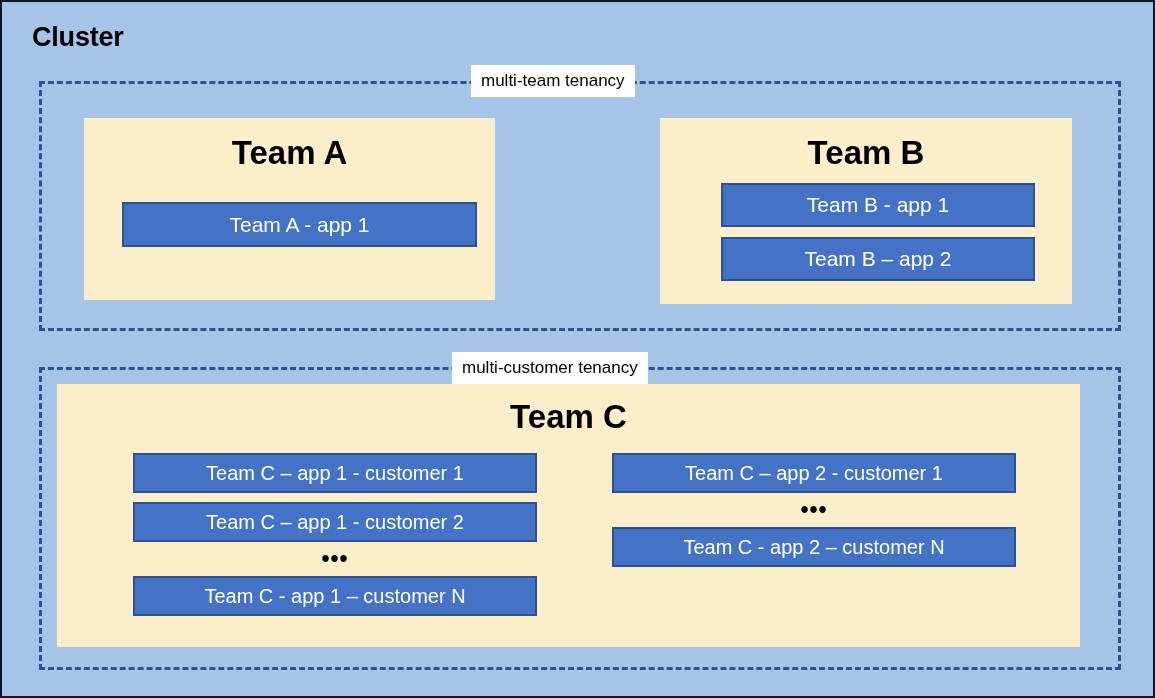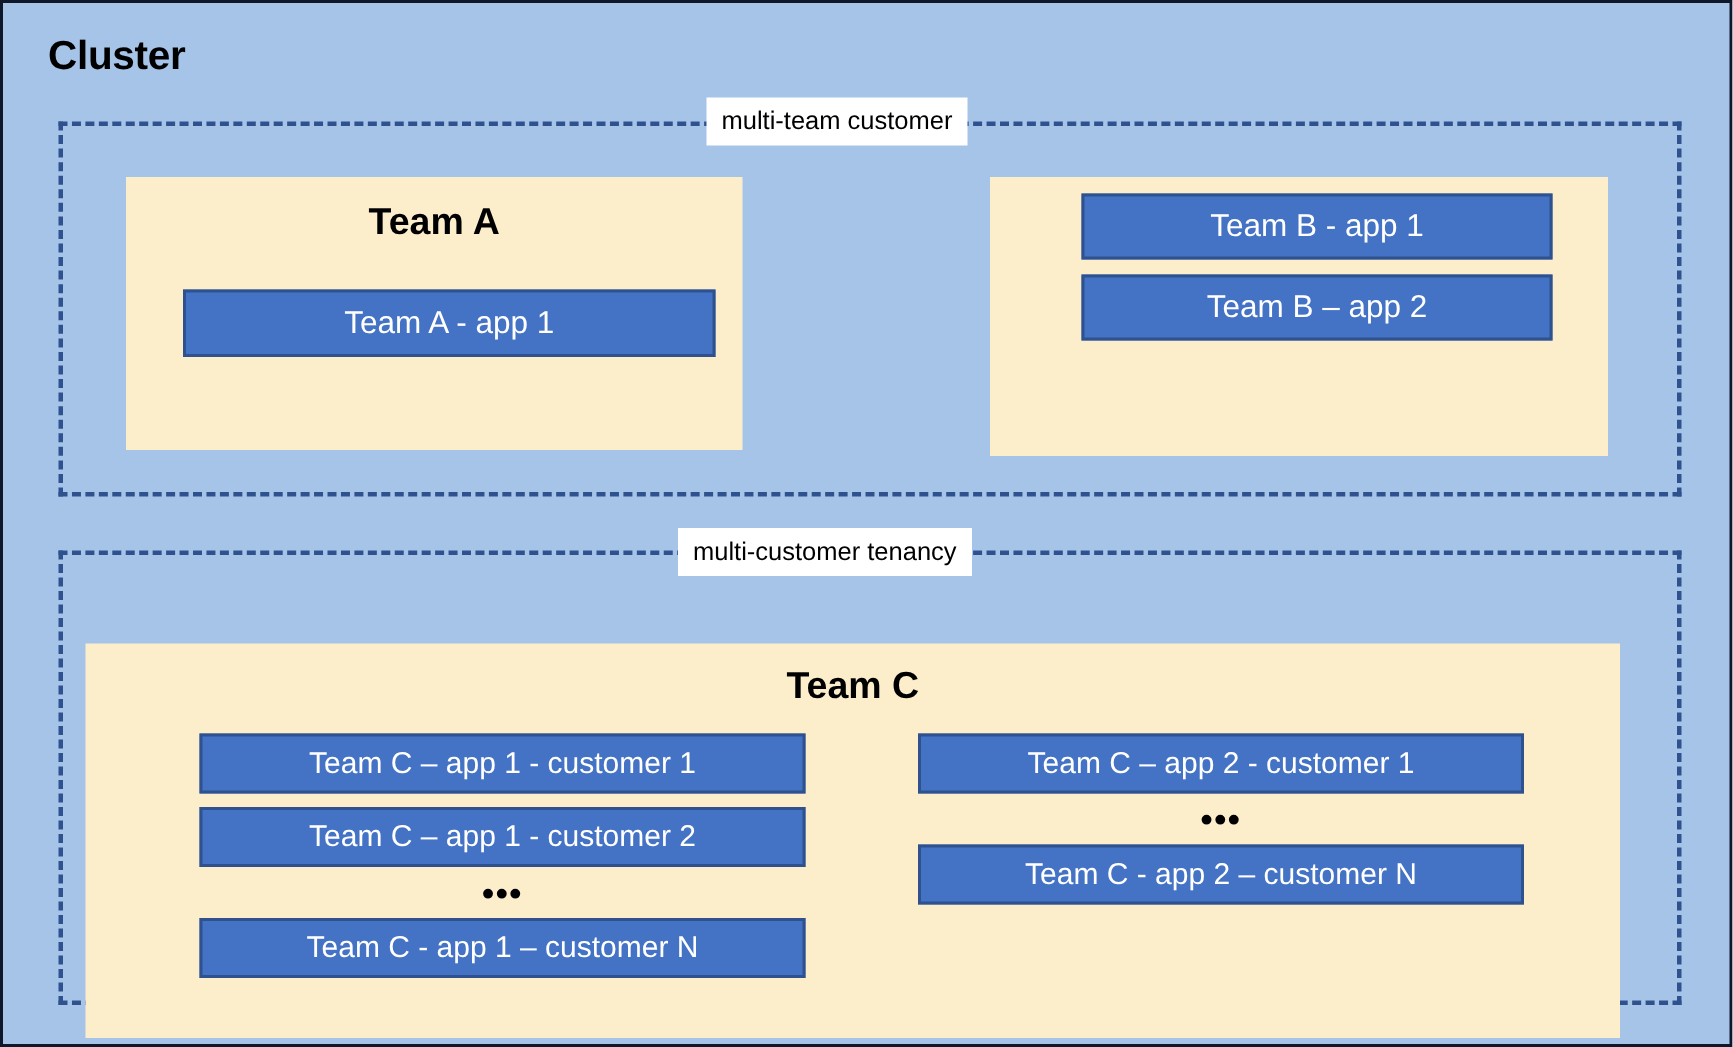--- a/index.html
+++ b/index.html
@@ -73,25 +73,25 @@
 
   
   .team-box {
     position: absolute;
     background: #fdeecb;
     box-sizing: border-box;
     z-index: 4;
   }
   .team-a { left: 82px;  top: 116px; width: 411px; height: 182px; }
   .team-b { left: 658px; top: 116px; width: 412px; height: 186px; }
-  .team-c { left: 55px;  top: 427px; width: 1023px; height: 263px; }
+  .team-c { left: 55px;  top: 382px; width: 1023px; height: 263px; }
 
   .team-title {
     text-align: center;
-    font-size: 25px;
+    font-size: 33px;
     font-weight: bold;
     color: #000000;
     margin-top: 16px;
   }
   .team-c .team-title { margin-top: 14px; }
 
   
   .app-box {
     background: #4472c4;
     border: 2px solid #2f528f;
@@ -146,30 +146,31 @@
 </style>
 </head>
 <body>
 
 <div class="canvas">
 
   <div class="cluster-title">Cluster</div>
 
   <div class="tenancy-frame frame-multi-team"></div>
 
-  <div class="tenancy-label label-multi-team">multi-team customer</div>
+  <div class="tenancy-label label-multi-team">multi-team tenancy</div>
 
   <div class="team-box team-a">
     <div class="team-title">Team A</div>
     <div class="app-list">
       <div class="app-box">Team A - app 1</div>
     </div>
   </div>
 
   <div class="team-box team-b">
+    <div class="team-title">Team B</div>
     <div class="app-list">
       <div class="app-box">Team B - app 1</div>
       <div class="app-box">Team B – app 2</div>
     </div>
   </div>
 
   <div class="tenancy-frame frame-multi-customer"></div>
 
   <div class="tenancy-label label-multi-customer">multi-customer tenancy</div>
 

